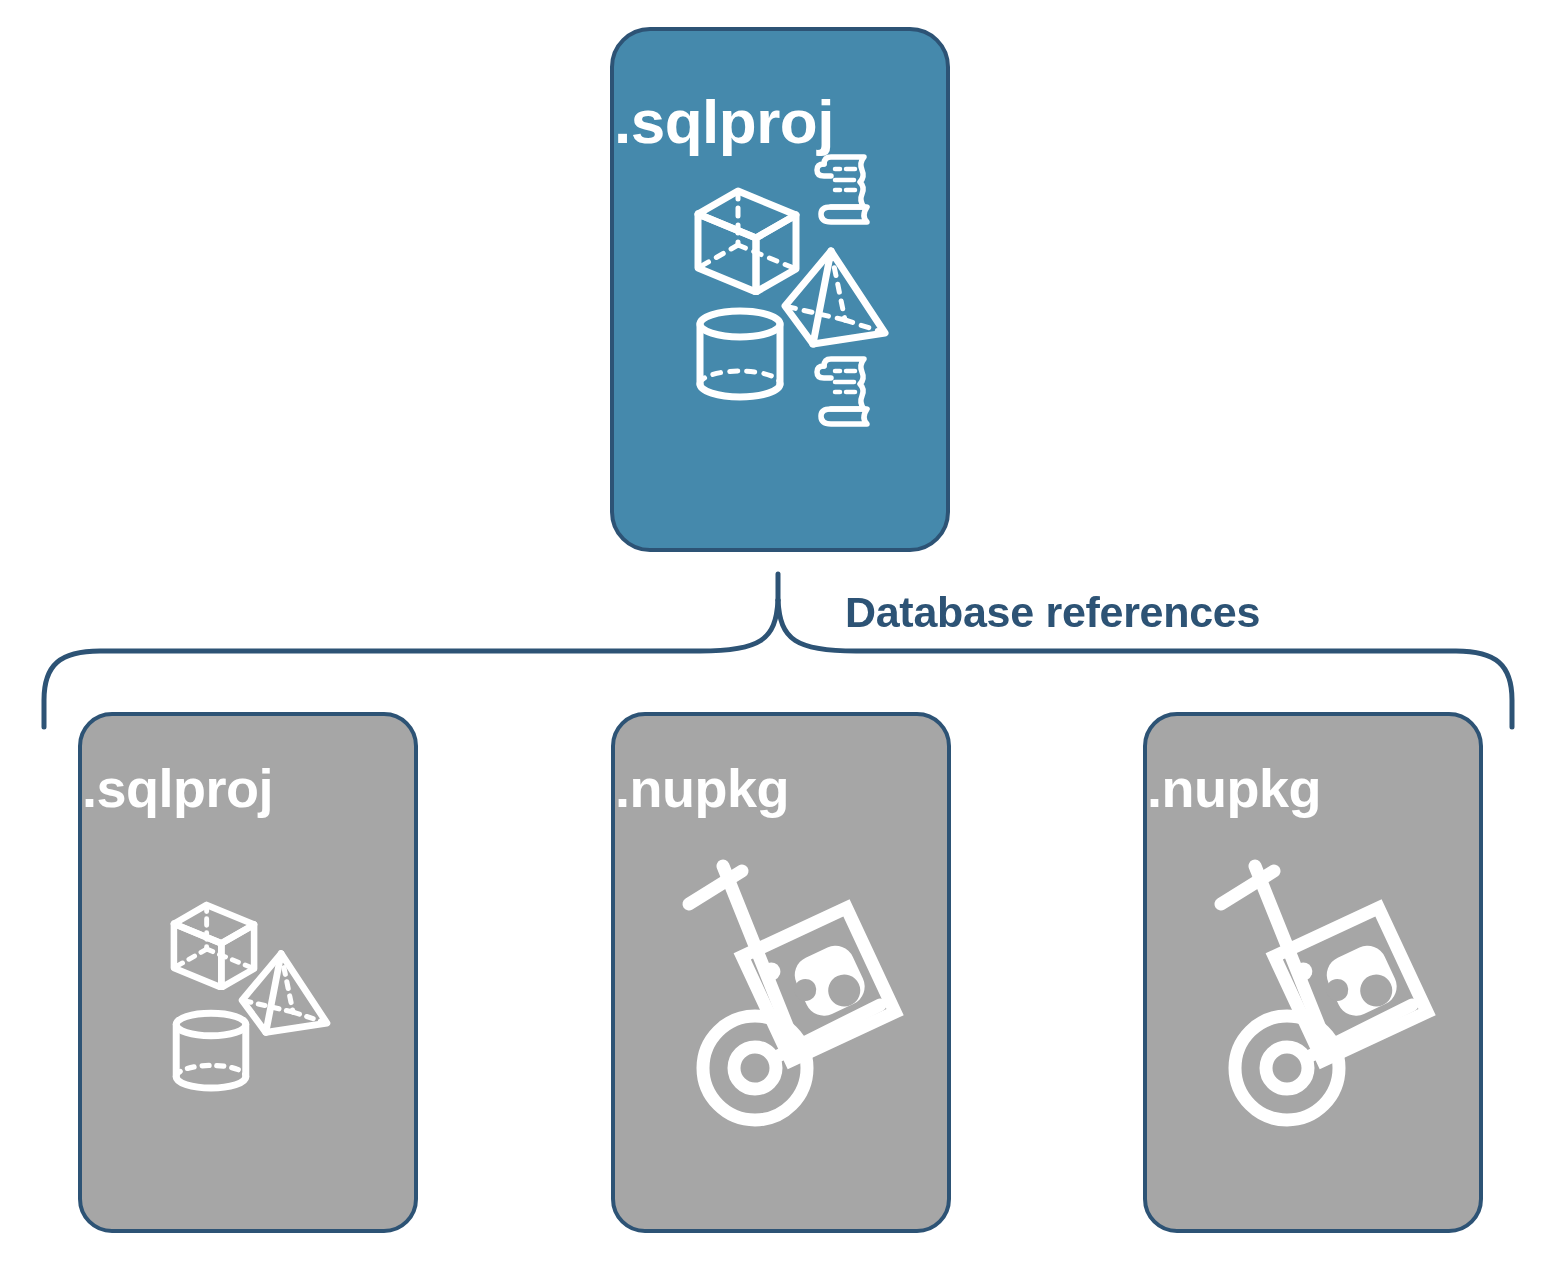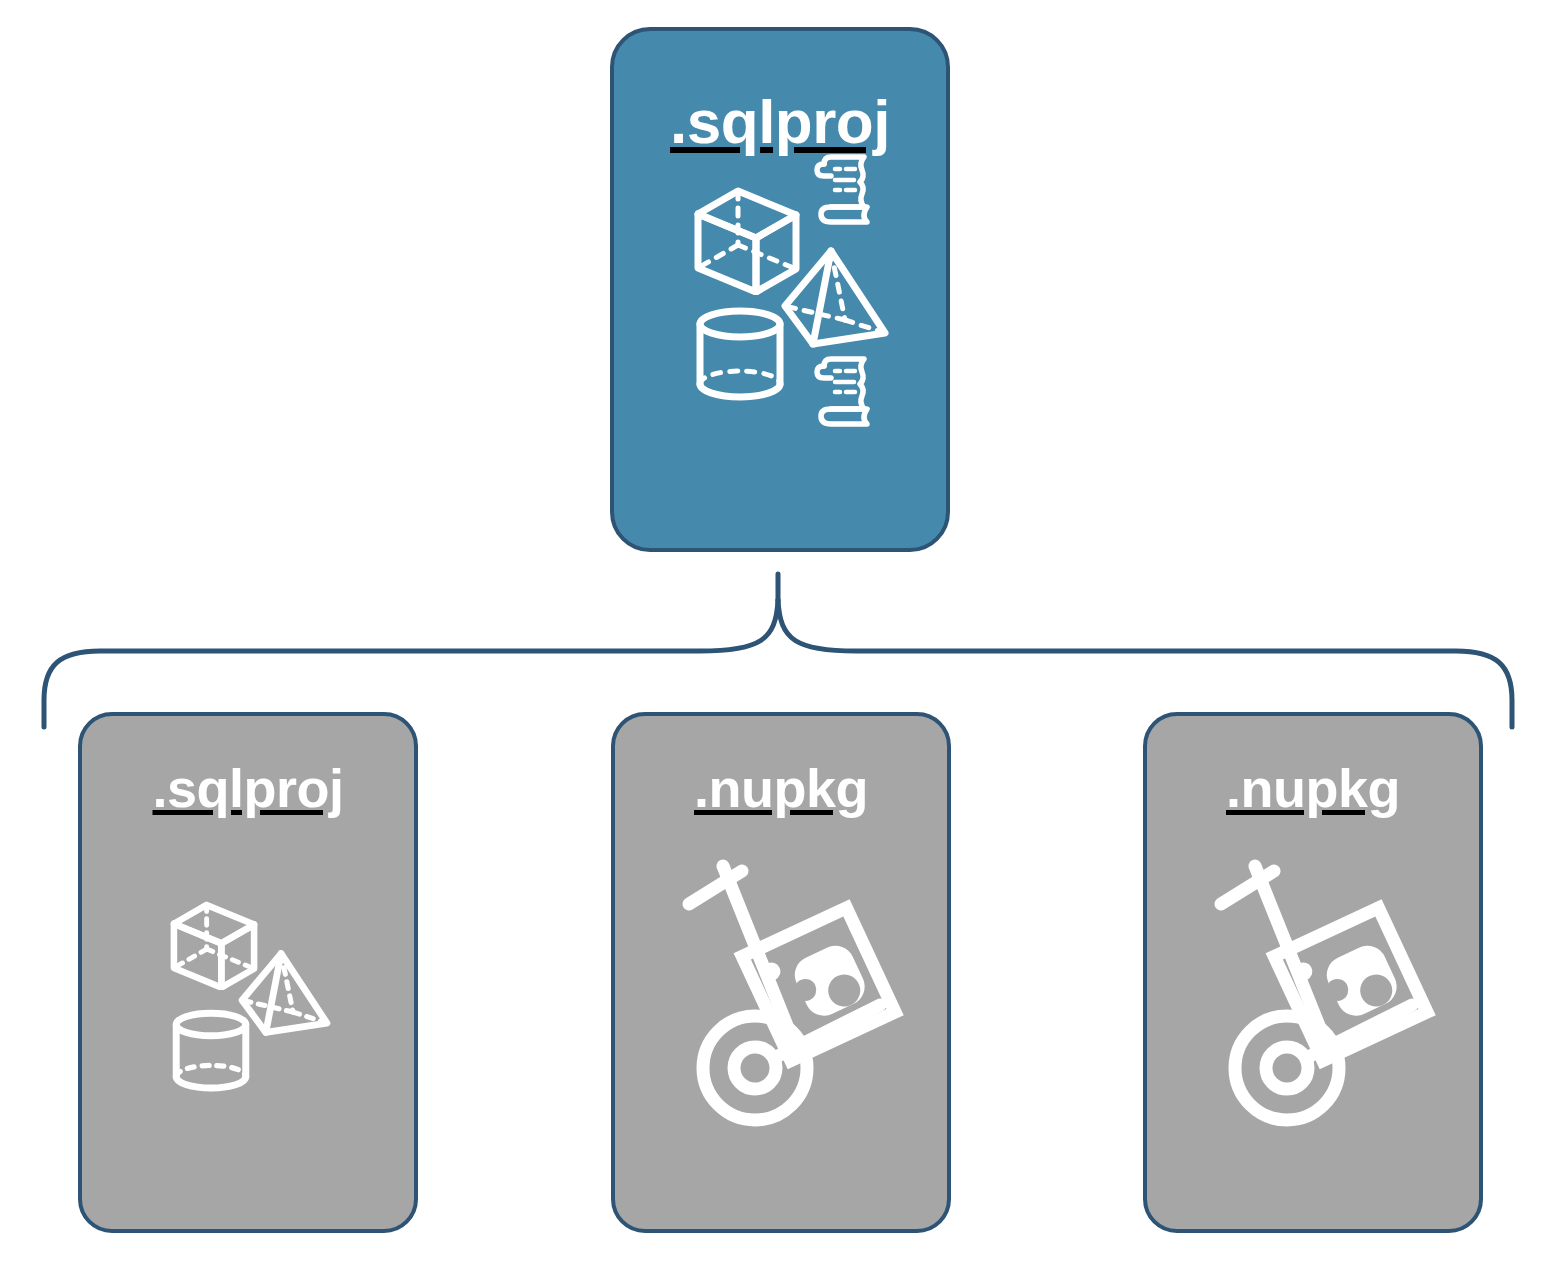--- a/index.html
+++ b/index.html
@@ -20,22 +20,20 @@
     width: 1566px;
     height: 1274px;
   }
   .card {
     position: absolute;
     box-sizing: border-box;
     border: 4px solid #2d5375;
     border-radius: 34px;
     display: flex;
     flex-direction: column;
-    align-items: center;
-    text-decoration: underline;
   }
   .card-sqlproj-main {
     left: 610px;
     top: 27px;
     width: 340px;
     height: 525px;
     background: #4589ac;
     border-radius: 40px;
   }
   .card-ref {
@@ -179,20 +177,21 @@
     <g fill="none" stroke="#2d5375" stroke-width="5" stroke-linecap="round" stroke-linejoin="round">
 
       <path d="M778 574 L778 600"></path>
 
       <path d="M778 600 C776 640 760 651 700 651 L100 651 C60 651 44 665 44 700 L44 727"></path>
 
       <path d="M778 600 C780 640 796 651 856 651 L1456 651 C1496 651 1512 665 1512 700 L1512 727"></path>
     </g>
   </svg>
 
+  <div class="brace-label">Database references</div>
 
   <div class="card card-ref card-ref-1">
     <div class="card-title">.sqlproj</div>
 
     <div class="icon-wrap">
 
       <svg class="icon-abs" style="left:87px; top:85px;" width="90" height="90" viewBox="0 0 110 110">
         <g fill="none" stroke="#ffffff" stroke-width="8" stroke-linejoin="round" stroke-linecap="round">
           <path d="M6 29 L46 6 L104 30 L64 53 Z"></path>
           <path d="M6 29 L6 83 L64 107 L64 53 Z"></path>

